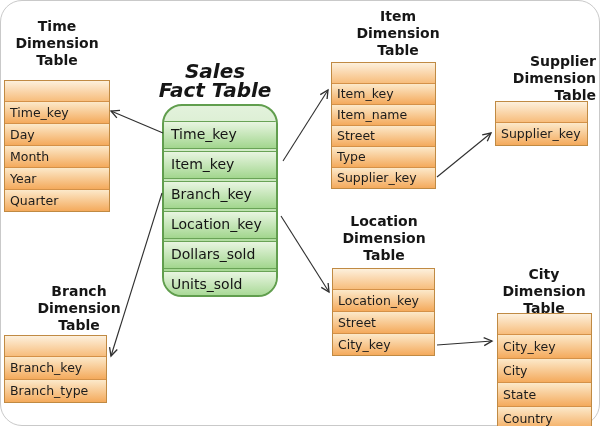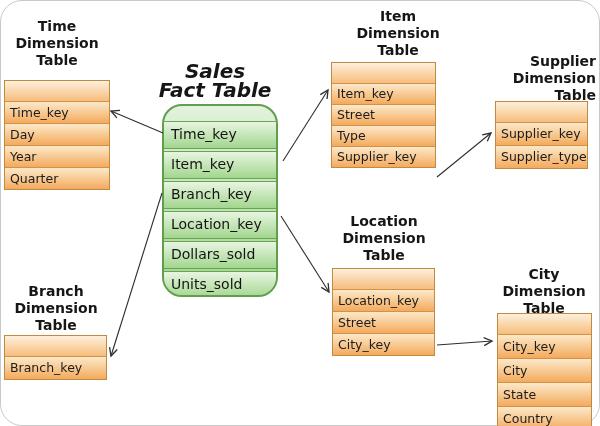--- a/index.html
+++ b/index.html
@@ -59,73 +59,75 @@
 Table</div>
   <div class="title" style="left:486px;top:53px;width:110px;text-align:right;">Supplier
 Dimension
 Table</div>
   <div class="title" style="left:329px;top:213px;width:110px;">Location
 Dimension
 Table</div>
   <div class="title" style="left:489px;top:266px;width:110px;">City
 Dimension
 Table</div>
-  <div class="title" style="left:0;top:283px;width:112px;">Branch
+  <div class="title" style="left:0;top:283px;width:112px;padding-left:23px;">Branch
 Dimension
 Table</div>
 
   <div class="gtable">
     <div class="grow">Time_key</div>
     <div class="grow">Item_key</div>
     <div class="grow">Branch_key</div>
     <div class="grow">Location_key</div>
     <div class="grow">Dollars_sold</div>
     <div class="grow">Units_sold</div>
   </div>
 
   <div class="otable" style="left:4px;top:80px;width:106px;--rh:21px;">
     <div class="hdr"></div>
     <div class="row">Time_key</div>
     <div class="row">Day</div>
+    <div class="row">Month</div>
     <div class="row">Year</div>
     <div class="row">Quarter</div>
   </div>
 
   <div class="otable" style="left:331px;top:62px;width:105px;--rh:20px;">
     <div class="hdr"></div>
     <div class="row">Item_key</div>
+    <div class="row">Item_name</div>
     <div class="row">Street</div>
     <div class="row">Type</div>
     <div class="row">Supplier_key</div>
   </div>
 
   <div class="otable" style="left:495px;top:101px;width:93px;--rh:22px;">
     <div class="hdr"></div>
     <div class="row">Supplier_key</div>
-    <div class="row">Supplier_type</div>
   </div>
 
   <div class="otable" style="left:332px;top:268px;width:103px;--rh:21px;">
     <div class="hdr"></div>
     <div class="row">Location_key</div>
     <div class="row">Street</div>
     <div class="row">City_key</div>
   </div>
 
   <div class="otable" style="left:497px;top:313px;width:95px;--rh:23px;">
     <div class="hdr"></div>
     <div class="row">City_key</div>
     <div class="row">City</div>
     <div class="row">State</div>
     <div class="row">Country</div>
   </div>
 
   <div class="otable" style="left:4px;top:335px;width:103px;--rh:22px;">
     <div class="hdr"></div>
     <div class="row">Branch_key</div>
+    <div class="row">Branch_type</div>
   </div>
 
   <svg class="arrows" width="600" height="426" viewBox="0 0 600 426">
     <defs>
       <marker id="ah" viewBox="0 0 12 12" refX="10" refY="6" markerWidth="11" markerHeight="11" orient="auto">
         <path d="M2,2 L10,6 L2,10" fill="none" stroke="#2f2f2f" stroke-width="1.3"></path>
       </marker>
     </defs>
     <line x1="163" y1="133" x2="111" y2="111" stroke="#2f2f2f" stroke-width="1.1" marker-end="url(#ah)"></line>
     <line x1="283" y1="161" x2="328" y2="90" stroke="#2f2f2f" stroke-width="1.1" marker-end="url(#ah)"></line>

